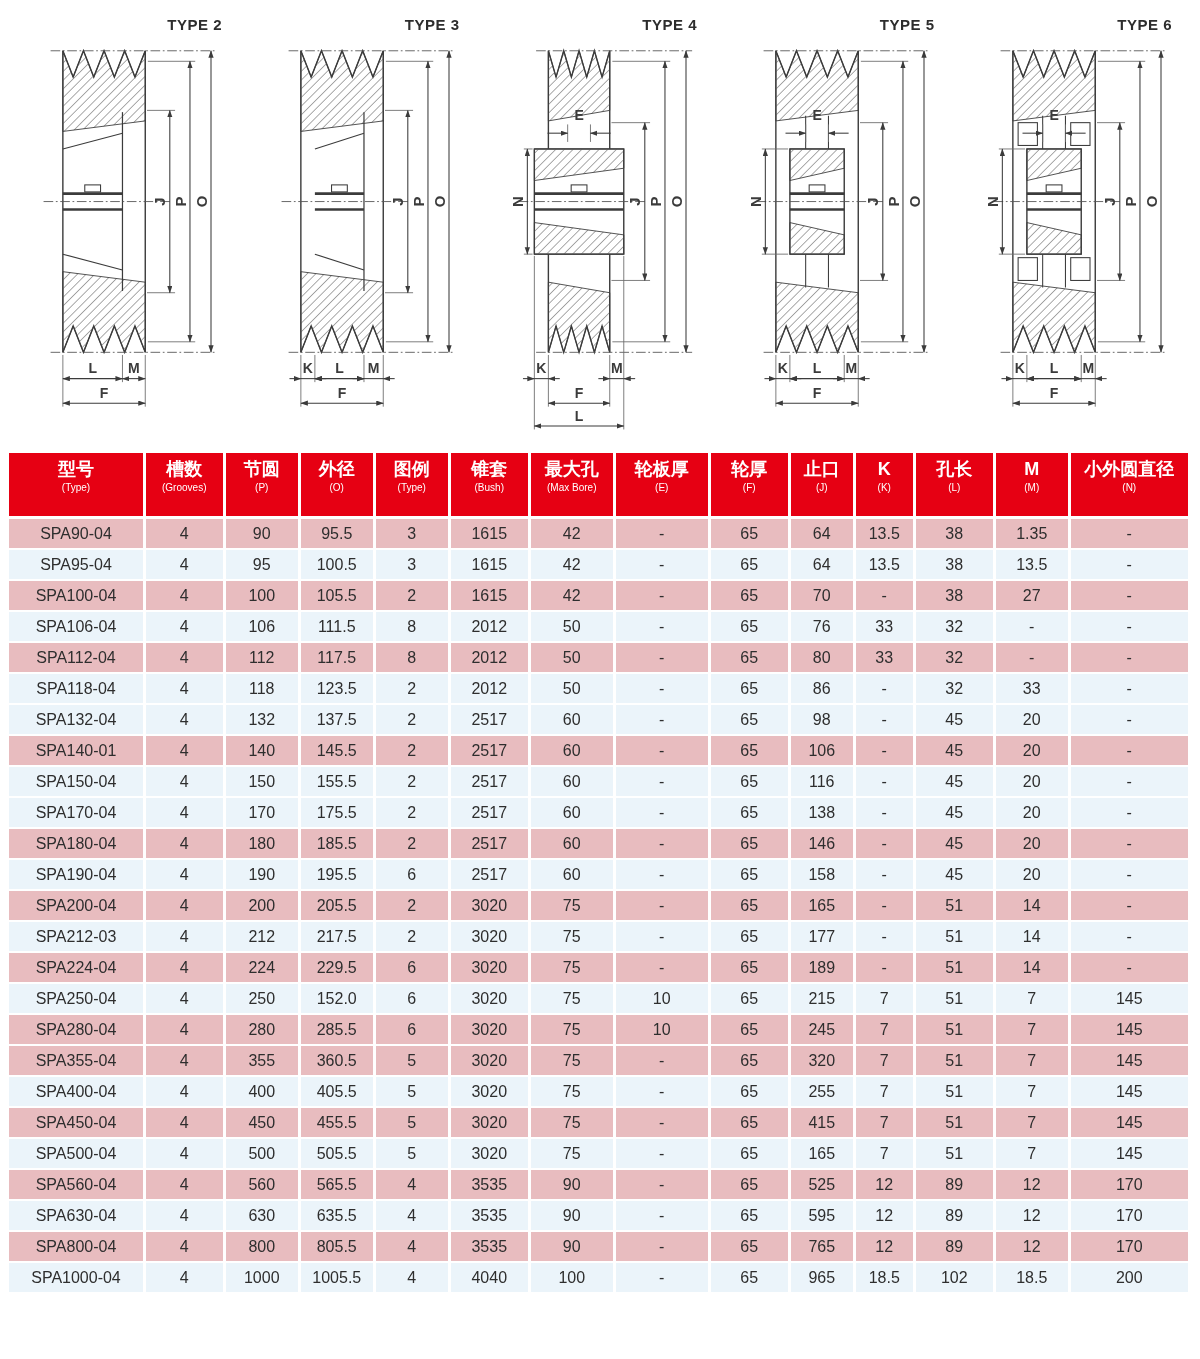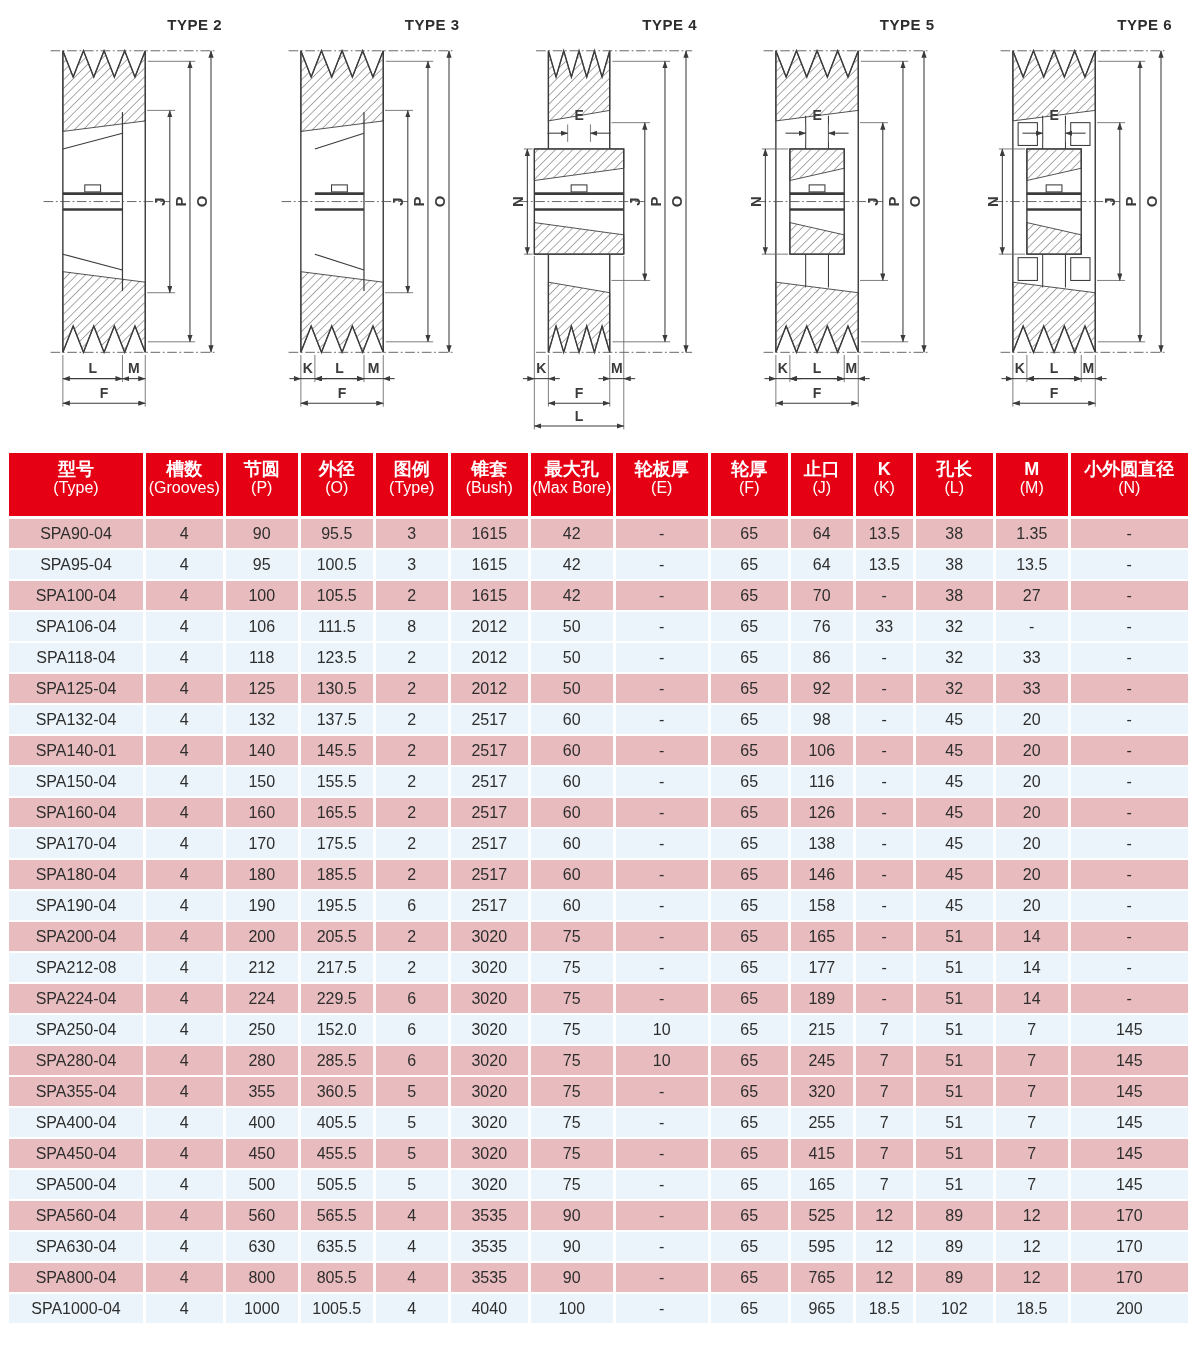--- a/index.html
+++ b/index.html
@@ -11,21 +11,21 @@
   .diagram{width:234px;display:flex;flex-direction:column;align-items:flex-end;}
   .diagram-title{font-weight:bold;font-size:15px;color:#2d2d2d;letter-spacing:.5px;
                  margin:10px 0 2px 0;transform:translateX(-20px);}
   svg.pulley{width:204px;height:412px;display:block;}
 
   
   table.spec{width:1180px;margin:6px auto 0 auto;border-collapse:collapse;table-layout:fixed;}
   th{background:#e60013;color:#fff;padding:5px 0 21px 0;border-right:3px solid #fff;border-bottom:3px solid #fff;vertical-align:middle;}
   th:first-child{border-left:0;}
   th .zh{font-size:18px;font-weight:bold;line-height:22px;}
-  th .en{font-size:16px;font-weight:normal;line-height:15px;}
+  th .en{font-size:10px;font-weight:normal;line-height:15px;}
   td{height:27px;text-align:center;font-size:16px;color:#2e2e2e;
      border-right:3px solid #fff;border-bottom:2px solid #fff;overflow:hidden;white-space:nowrap;}
   tr.odd td{background:#e8bcbf;}
   tr.even td{background:#ebf4fa;}
 </style>
 </head>
 <body>
 
 <div class="page">
 
@@ -454,52 +454,52 @@
           <td>2012</td>
           <td>50</td>
           <td>-</td>
           <td>65</td>
           <td>76</td>
           <td>33</td>
           <td>32</td>
           <td>-</td>
           <td>-</td>
         </tr>
+        <tr class="odd">
+          <td>SPA112-04</td>
+          <td>4</td>
+          <td>112</td>
+          <td>117.5</td>
+          <td>8</td>
+          <td>2012</td>
+          <td>50</td>
+          <td>-</td>
+          <td>65</td>
+          <td>80</td>
+          <td>33</td>
+          <td>32</td>
+          <td>-</td>
+          <td>-</td>
+        </tr>
         <tr class="even">
           <td>SPA118-04</td>
           <td>4</td>
           <td>118</td>
           <td>123.5</td>
           <td>2</td>
           <td>2012</td>
           <td>50</td>
           <td>-</td>
           <td>65</td>
           <td>86</td>
           <td>-</td>
           <td>32</td>
           <td>33</td>
           <td>-</td>
         </tr>
-        <tr class="odd">
-          <td>SPA125-04</td>
-          <td>4</td>
-          <td>125</td>
-          <td>130.5</td>
-          <td>2</td>
-          <td>2012</td>
-          <td>50</td>
-          <td>-</td>
-          <td>65</td>
-          <td>92</td>
-          <td>-</td>
-          <td>32</td>
-          <td>33</td>
-          <td>-</td>
-        </tr>
         <tr class="even">
           <td>SPA132-04</td>
           <td>4</td>
           <td>132</td>
           <td>137.5</td>
           <td>2</td>
           <td>2517</td>
           <td>60</td>
           <td>-</td>
           <td>65</td>
@@ -534,36 +534,20 @@
           <td>2517</td>
           <td>60</td>
           <td>-</td>
           <td>65</td>
           <td>116</td>
           <td>-</td>
           <td>45</td>
           <td>20</td>
           <td>-</td>
         </tr>
-        <tr class="odd">
-          <td>SPA160-04</td>
-          <td>4</td>
-          <td>160</td>
-          <td>165.5</td>
-          <td>2</td>
-          <td>2517</td>
-          <td>60</td>
-          <td>-</td>
-          <td>65</td>
-          <td>126</td>
-          <td>-</td>
-          <td>45</td>
-          <td>20</td>
-          <td>-</td>
-        </tr>
         <tr class="even">
           <td>SPA170-04</td>
           <td>4</td>
           <td>170</td>
           <td>175.5</td>
           <td>2</td>
           <td>2517</td>
           <td>60</td>
           <td>-</td>
           <td>65</td>
@@ -615,21 +599,21 @@
           <td>75</td>
           <td>-</td>
           <td>65</td>
           <td>165</td>
           <td>-</td>
           <td>51</td>
           <td>14</td>
           <td>-</td>
         </tr>
         <tr class="even">
-          <td>SPA212-08</td>
+          <td>SPA212-03</td>
           <td>4</td>
           <td>212</td>
           <td>217.5</td>
           <td>2</td>
           <td>3020</td>
           <td>75</td>
           <td>-</td>
           <td>65</td>
           <td>177</td>
           <td>-</td>

